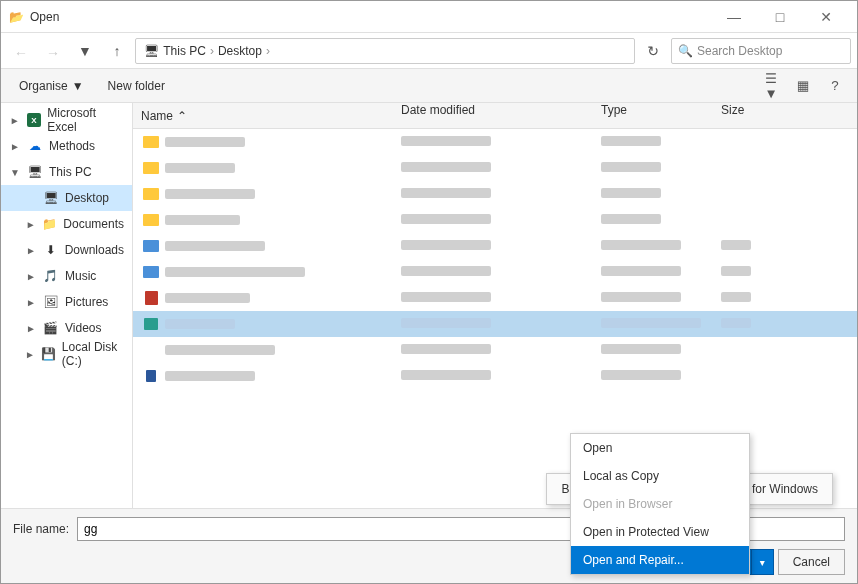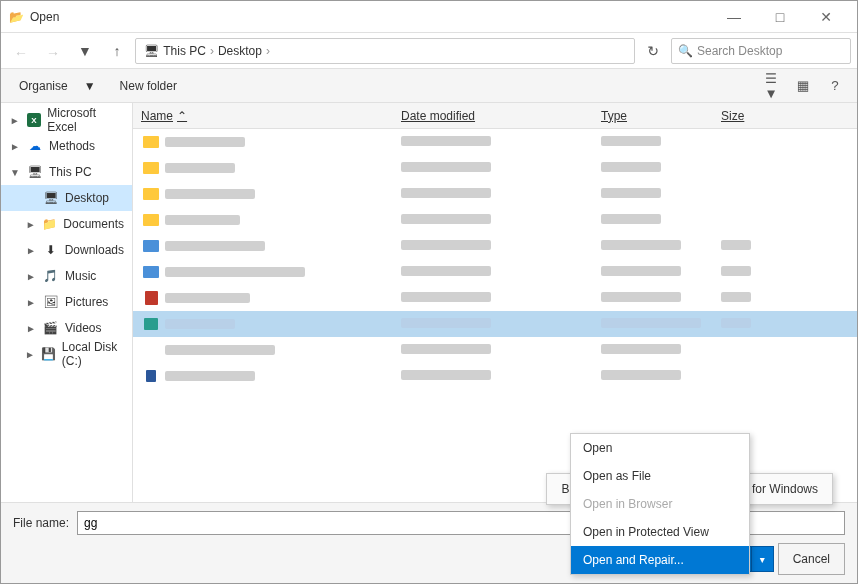--- a/index.html
+++ b/index.html
@@ -119,21 +119,21 @@
     }
     .toolbar-btn {
       height: 26px;
       padding: 0 10px;
       border: none;
       background: transparent;
       cursor: pointer;
       font-size: 12px;
       color: #333;
       border-radius: 2px;
-      display: flex; align-items: center; gap: 16px;
+      display: flex; align-items: center; gap: 4px;
     }
     .toolbar-right {
       margin-left: auto;
       display: flex; align-items: center; gap: 4px;
     }
     .toolbar-icon-btn {
       width: 28px; height: 28px;
       border: none; background: transparent;
       cursor: pointer;
       display: flex; align-items: center; justify-content: center;
@@ -183,22 +183,20 @@
       overflow-y: auto;
       background: #fff;
     }
     .file-list-header {
       display: flex;
       height: 26px;
       border-bottom: 1px solid #e0e0e0;
       background: #f5f5f5;
       font-size: 12px;
       color: #333;
-      align-items: center;
-      text-decoration: underline;
     }
     .col-name { width: 260px; padding: 0 8px; display: flex; align-items: center; gap: 4px; }
     .col-date { width: 160px; padding: 0 8px; }
     .col-type { width: 120px; padding: 0 8px; margin-left: 40px; }
     .col-size { width: 80px; padding: 0 8px; }
 
     .file-row {
       display: flex;
       height: 26px;
       align-items: center;
@@ -299,21 +297,21 @@
       width: 22px;
       border: 1px solid #0058a3;
       border-left: none;
       background: #0078d4;
       color: #fff;
       cursor: pointer;
       display: flex; align-items: center; justify-content: center;
       font-size: 10px;
     }
     .btn-cancel {
-      height: 32px;
+      height: 26px;
       padding: 0 14px;
       border: 1px solid #aaa;
       background: #f5f5f5;
       cursor: pointer;
       font-size: 12px;
       color: #333;
     }
 
     
     .tooltip-box {
@@ -635,21 +633,21 @@
 
       <div class="tooltip-box">
         <span>Best Excel Repair Tools &amp; Methods for Windows</span>
       </div>
 
       <div class="dropdown-menu">
         <div class="dropdown-item">
           <span>Open</span>
         </div>
         <div class="dropdown-item">
-          <span>Open as File</span>
+          <span>Local as Copy</span>
         </div>
         <div class="dropdown-item disabled">
           <span>Open in Browser</span>
         </div>
         <div class="dropdown-item">
           <span>Open in Protected View</span>
         </div>
         <div class="dropdown-item highlighted">
           <span>Open and Repair...</span>
         </div>

